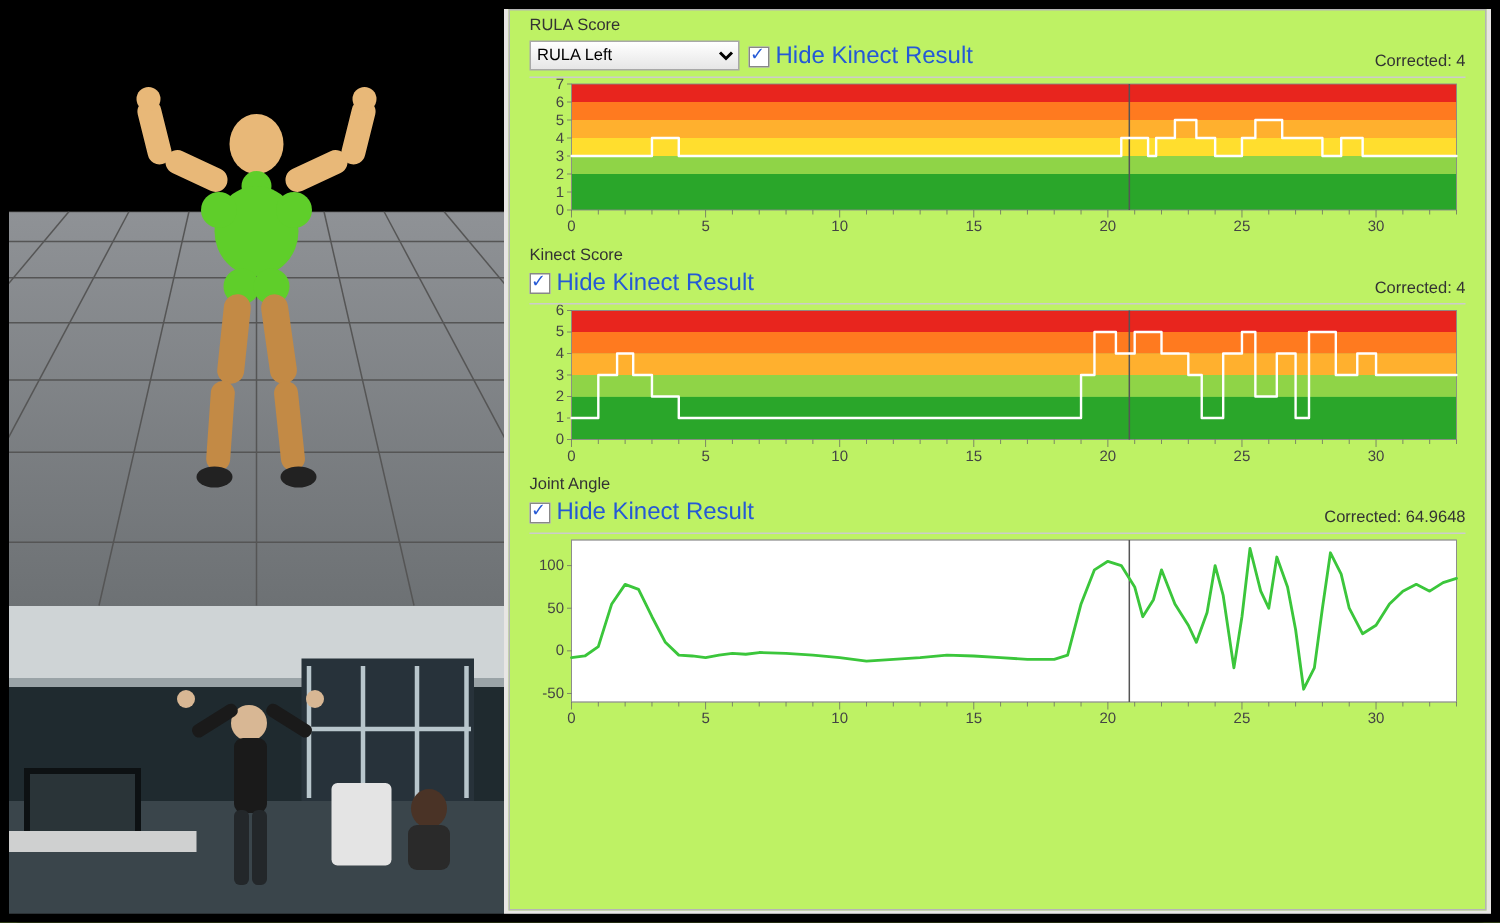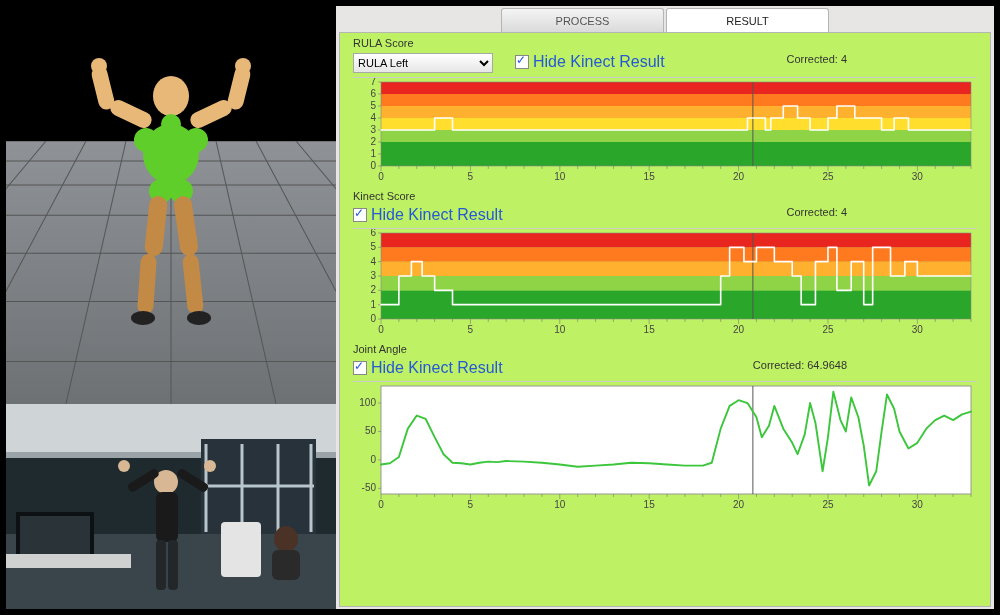--- a/index.html
+++ b/index.html
@@ -13,26 +13,26 @@
   .cam{flex:1;background:#1a2228;position:relative;overflow:hidden}
   .cam .scene{position:absolute;inset:0}
   .right{flex:1;background:#e8e6e4;display:flex;flex-direction:column;padding:0 2px}
   .tabs{display:flex;height:24px;margin:2px 0 0}
   .tab{flex:1;border:1px solid #b5b5b5;border-bottom:none;border-radius:3px 3px 0 0;background:linear-gradient(#f4f4f4,#dadada);font-size:11px;display:flex;align-items:center;justify-content:center;color:#555;margin:0 1px;cursor:pointer}
   .tab.active{background:#fff;color:#222}
   .tab.spacer{flex:0 0 160px;border:none;background:transparent;cursor:default}
   .panel{flex:1;background:#bef264;border:1px solid #b5b5b5;margin:0 1px 2px;padding:4px 13px 2px;display:flex;flex-direction:column;overflow:hidden}
   .sec{margin-bottom:6px}
   .sec h4{margin:0 0 4px;font-size:11px;font-weight:normal;color:#333}
-  .ctrlrow{display:flex;align-items:flex-start;gap:22px;margin-bottom:4px}
+  .ctrlrow{display:flex;align-items:flex-end;gap:6px;margin-bottom:4px}
   select{height:20px;font-size:11px;width:140px;border:1px solid #a8a8a8;background:linear-gradient(#fff,#e6e6e6)}
   .chk{display:flex;align-items:center;gap:4px;color:#2559d6;font-size:16px}
   .chkbox{width:12px;height:12px;border:1px solid #888;background:#fff;position:relative}
   .chkbox.checked::after{content:"✓";position:absolute;top:-3px;left:0;font-size:12px;color:#2559d6}
-  .corrected{margin-left:auto;margin-right:130px;color:#333}
+  .corrected{margin-left:auto;color:#333}
   .chart{position:relative;height:106px;border-top:1px solid #ccc}
   .chart svg{width:100%;height:100%;display:block}
   .chart.short{height:108px}
   .chart.angle{height:130px}
   .cursor{stroke:#555;stroke-width:1}
 </style>
 </head>
 <body>
 
 <div class="frame">
@@ -113,30 +113,20 @@
           <rect x="162" y="136" width="10" height="50" rx="4" fill="#23272a"></rect>
 
           <ellipse cx="280" cy="135" rx="12" ry="13" fill="#4a3326"></ellipse>
           <rect x="266" y="146" width="28" height="30" rx="6" fill="#2a2a2a"></rect>
           <rect x="215" y="118" width="40" height="55" rx="4" fill="#e4e4e4"></rect>
         </svg>
       </div>
     </div>
 
     <div class="right">
-      <div class="tabs">
-        <div class="tab spacer"></div>
-        <div class="tab">
-            <span>PROCESS</span>
-          </div>
-        <div class="tab active">
-            <span>RESULT</span>
-          </div>
-        <div class="tab spacer"></div>
-      </div>
 
       <div class="panel">
 
         <div class="sec">
           <h4>RULA Score</h4>
           <div class="ctrlrow">
             <select id="sel-rula"><option>RULA Left</option><option>RULA Right</option></select>
             <label class="chk">
               <span class="chkbox checked"></span>
               <span>Hide Kinect Result</span>

